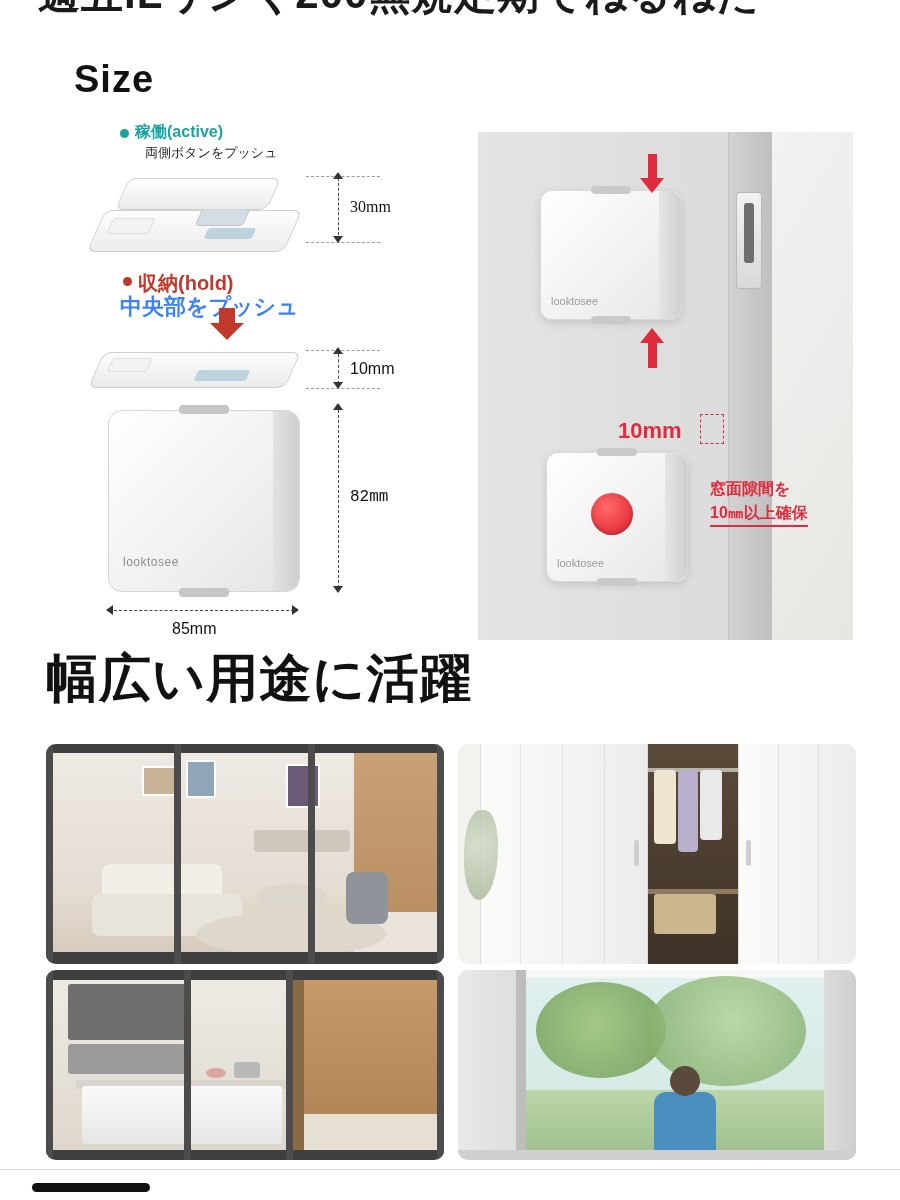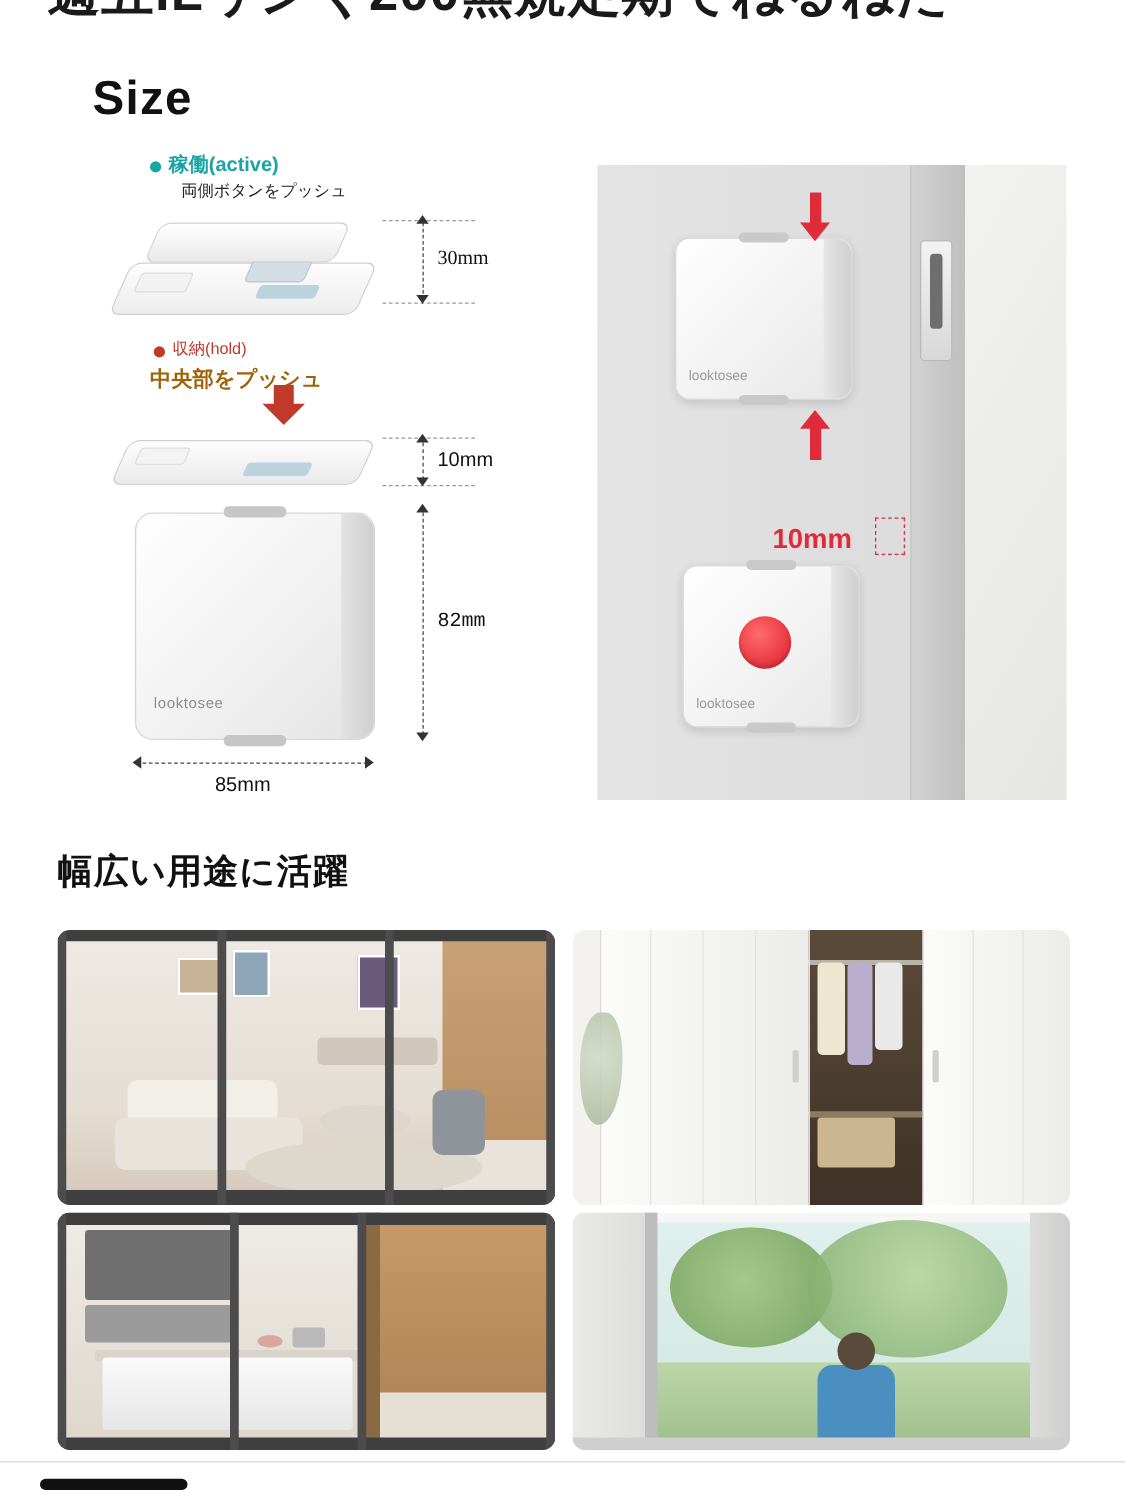--- a/index.html
+++ b/index.html
@@ -72,37 +72,37 @@
     position: absolute;
     left: 85px; top: 34px;
     font-size: 13px;
     color: #222;
     white-space: nowrap;
   }
 
   .lbl-hold {
     position: absolute;
     left: 78px; top: 160px;
-    font-size: 13px;
+    font-size: 20px;
     color: #c0392b;
-    font-weight: normal;
+    font-weight: bold;
     white-space: nowrap;
   }
   .dot-red {
     position: absolute;
     left: 63px; top: 167px;
     width: 9px; height: 9px;
     border-radius: 50%;
     background: #c0392b;
   }
   .lbl-hold-sub {
     position: absolute;
     left: 60px; top: 182px;
-    font-size: 17px;
-    color: #a16207;
+    font-size: 22px;
+    color: #3b82f6;
     font-weight: bold;
     white-space: nowrap;
   }
 
   
   .dev-open {
     position: absolute;
     left: 28px; top: 60px;
     width: 220px; height: 85px;
   }
@@ -410,22 +410,22 @@
     line-height: 1.5;
   }
   .rp-note .u {
     border-bottom: 2px solid #e02b3c;
     display: inline-block;
   }
 
   
   .usage-title {
     position: absolute;
-    left: 46px; top: 678px;
-    font-size: 28px;
+    left: 46px; top: 644px;
+    font-size: 52px;
     font-weight: bold;
     color: #111;
     letter-spacing: 1px;
   }
 
   .photo {
     position: absolute;
     border-radius: 10px;
     overflow: hidden;
   }
@@ -606,20 +606,24 @@
   <div class="rp-gapbox"></div>
 
   <div class="rp-dev" style="left:68px; top:320px;">
     <div class="pad-top"></div>
     <div class="side"></div>
     <div class="pad-bot"></div>
     <div class="redbtn"></div>
     <div class="brand">looktosee</div>
   </div>
 
+  <div class="rp-note">
+    <div>窓面隙間を</div>
+    <div class="u">10㎜以上確保</div>
+  </div>
 </div>
 
 <div class="usage-title">幅広い用途に活躍</div>
 
 <div class="photo p1">
   <div class="bg"></div>
   <div class="floor"></div>
   <div class="wallR"></div>
   <div class="wallR2"></div>
   <div class="art1"></div>

